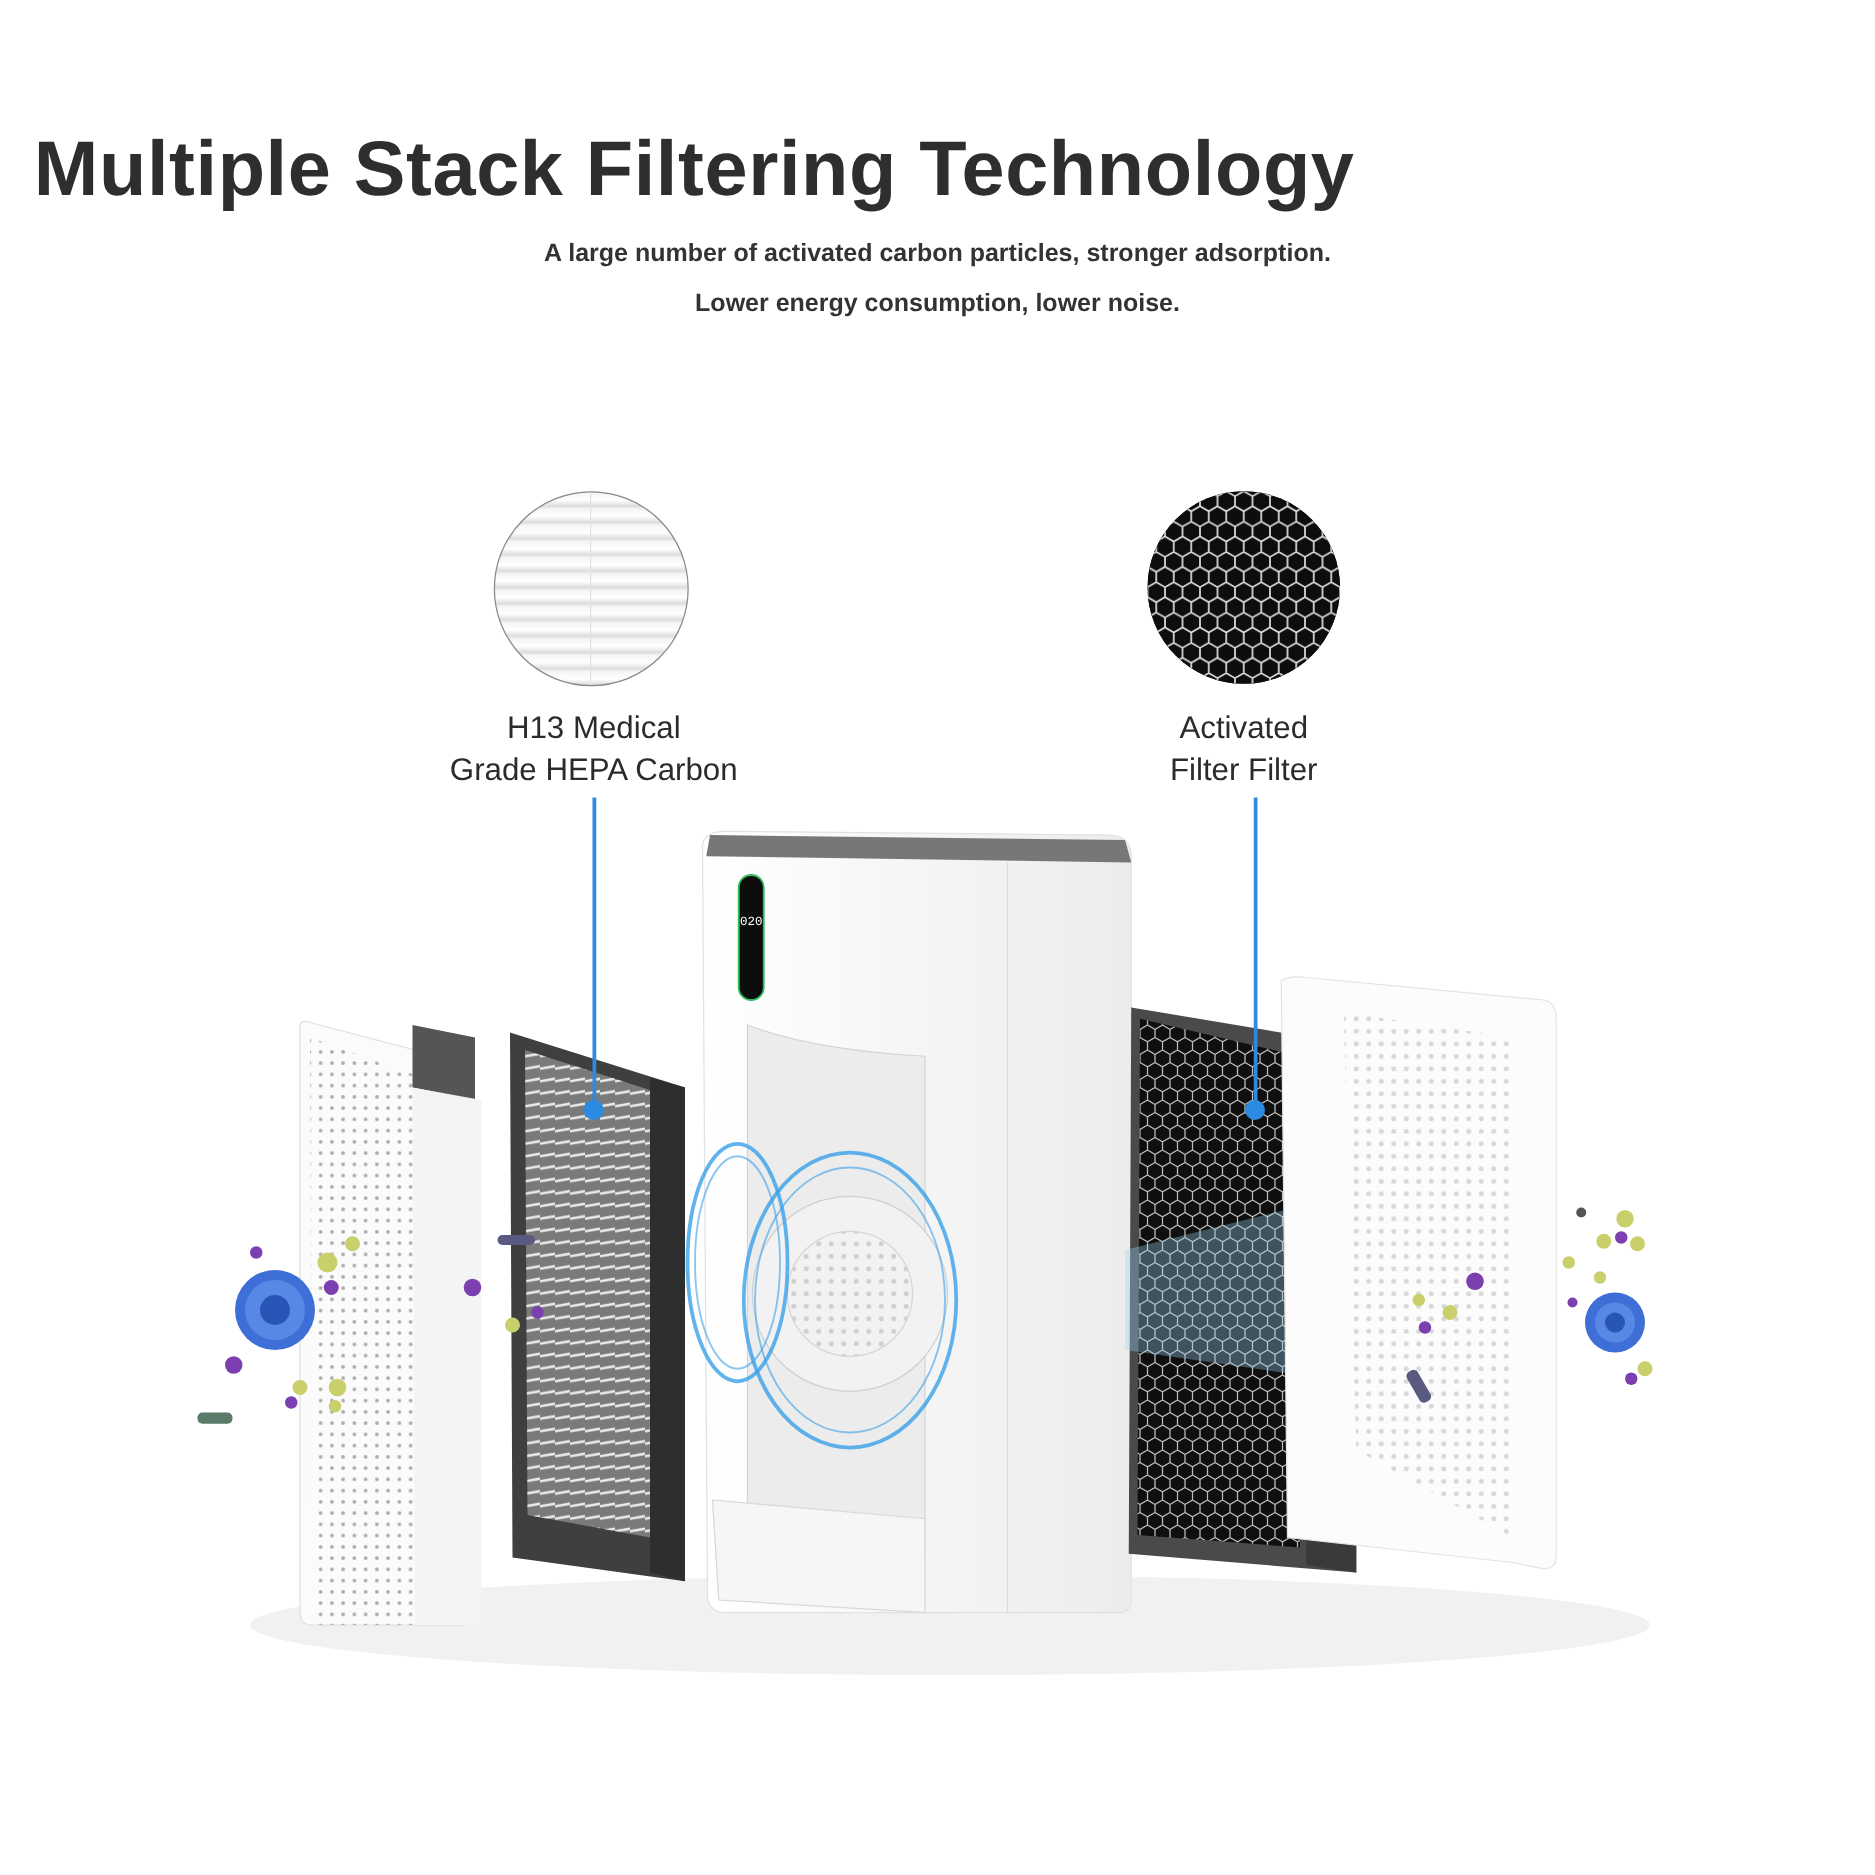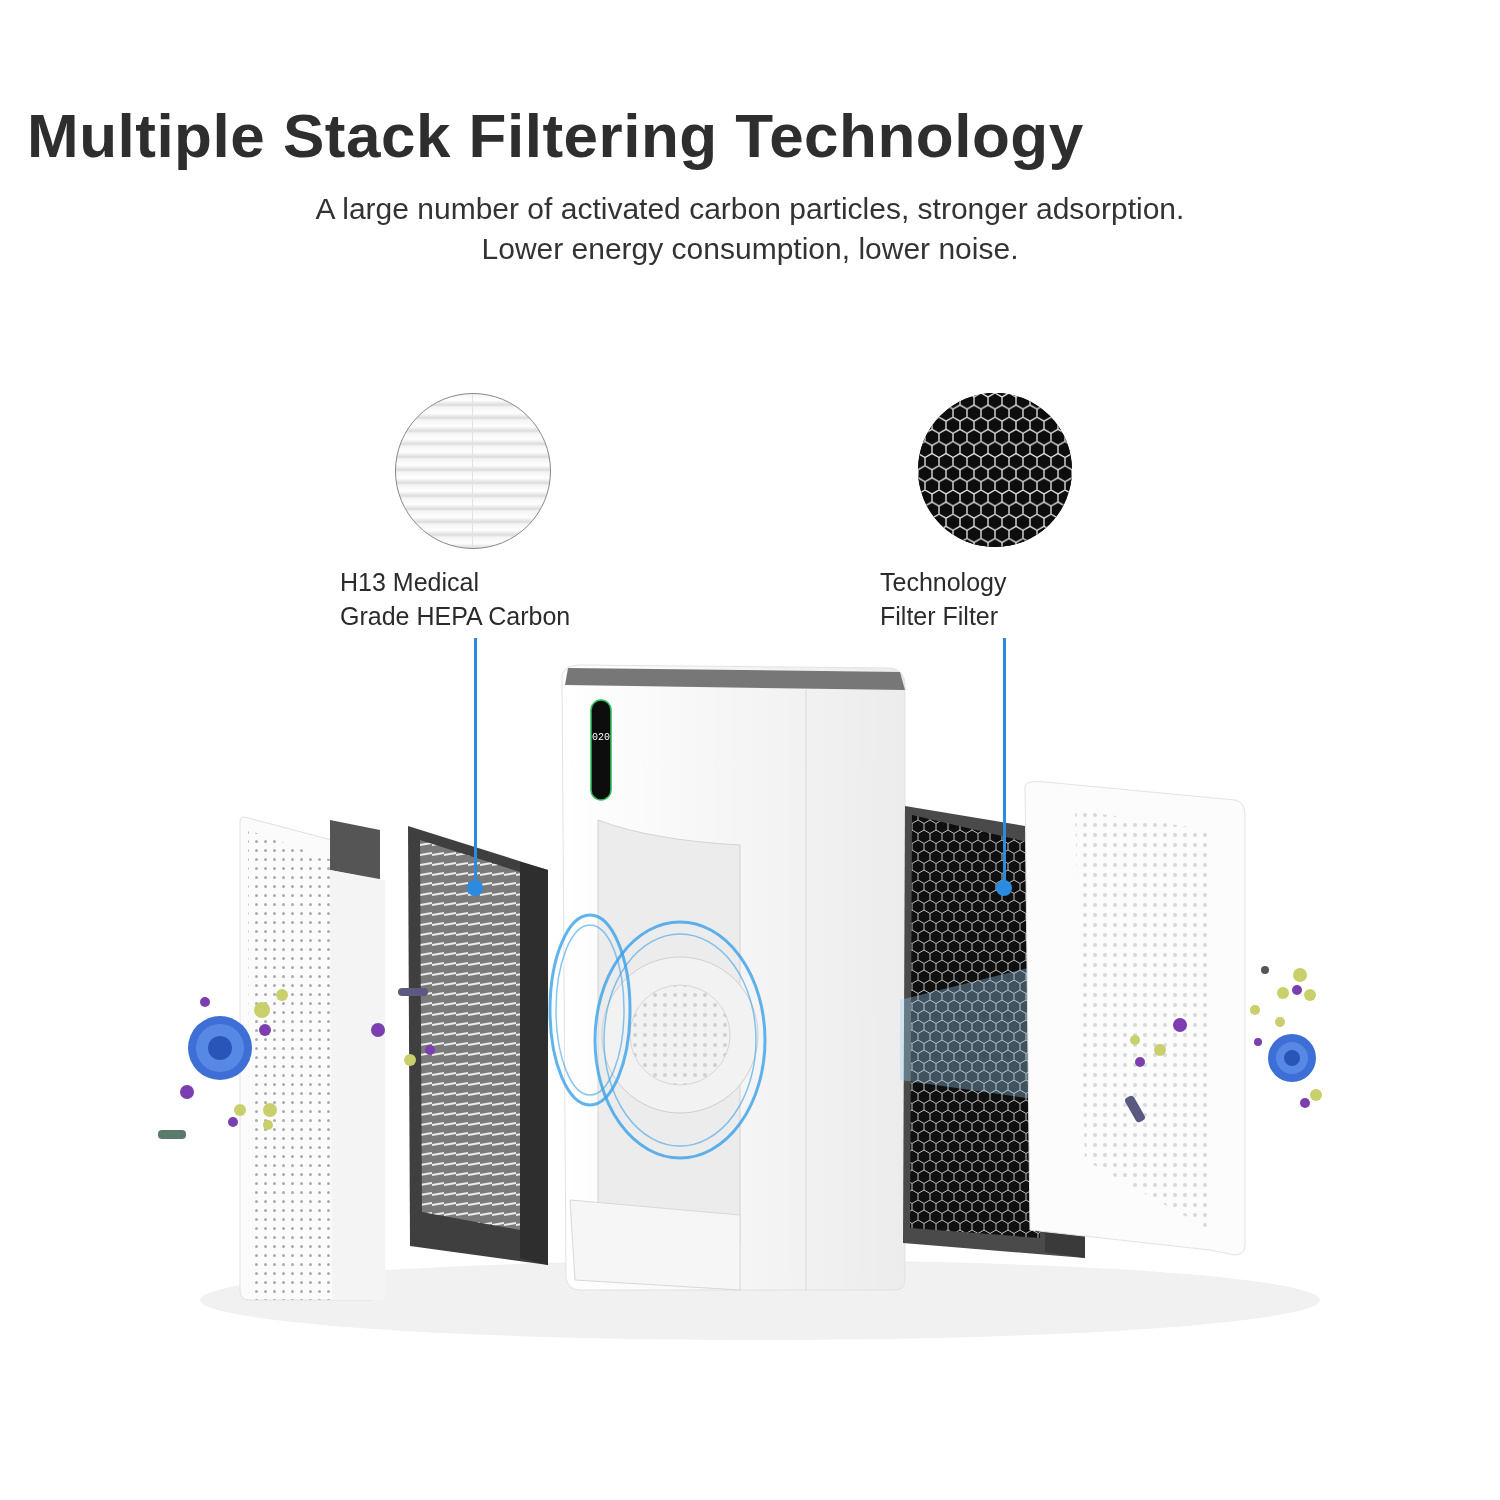--- a/index.html
+++ b/index.html
@@ -1,25 +1,25 @@
 <!DOCTYPE html>
 <html><head>
 <meta charset="utf-8">
 <style>
   html,body{margin:0;padding:0;background:#ffffff;}
   body{width:1500px;height:1500px;position:relative;overflow:hidden;font-family:"Liberation Sans",sans-serif;color:#2b2b2b;}
   .title{position:absolute;left:0;top:100px;width:1500px;text-align:left;font-size:62px;font-weight:bold;color:#2e2e2e;letter-spacing:0.5px;padding-left:27px;}
-  .sub{position:absolute;left:0;width:1500px;text-align:center;font-size:30px;color:#333;}
+  .sub{position:absolute;left:0;width:1500px;text-align:center;font-size:20px;color:#333;font-weight:bold;}
   .sub1{top:192px;}
   .sub2{top:232px;text-align:center;}
   .circle{position:absolute;width:154px;height:154px;border-radius:50%;overflow:hidden;}
   .hepa-circle{left:395px;top:393px;border:1.5px solid #888;background:repeating-linear-gradient(180deg,#f4f4f4 0px,#ffffff 6px,#dcdcdc 11px,#f4f4f4 13px);}
   .hepa-circle::after{content:"";position:absolute;left:76px;top:0;width:1px;height:100%;background:#e2e2e2;}
   .carbon-circle{left:918px;top:393px;background:#111;}
-  .label{position:absolute;text-align:left;font-size:25px;color:#2b2b2b;line-height:34px;}
+  .label{position:absolute;text-align:center;font-size:25px;color:#2b2b2b;line-height:34px;}
   .lbl-hepa{left:340px;top:565px;width:270px;}
   .lbl-carbon{left:880px;top:565px;width:230px;}
   .leader{position:absolute;width:3px;background:#2b8be0;}
   .dot{position:absolute;width:16px;height:16px;border-radius:50%;background:#2b8be0;}
   .scene{position:absolute;left:0;top:0;width:1500px;height:1500px;}
 </style>
 </head>
 <body>
 
 <div class="title">Multiple Stack Filtering Technology</div>
@@ -37,21 +37,21 @@
     <defs>
       <pattern id="hex" width="14" height="24.25" patternUnits="userSpaceOnUse">
         <path d="M7 0 L14 4 L14 12 L7 16 L0 12 L0 4 Z M7 16 L7 24.25" fill="none" stroke="#e8e8e8" stroke-width="1.3"></path>
       </pattern>
     </defs>
     <rect width="154" height="154" fill="#0d0d0d"></rect>
     <rect width="154" height="154" fill="url(#hex)"></rect>
   </svg>
 </div>
 <div class="label lbl-carbon">
-  <div>Technology</div>
+  <div>Activated</div>
   <div>Filter Filter</div>
 </div>
 
 <svg class="scene" viewBox="0 0 1500 1500">
   <defs>
     <pattern id="perf" width="9" height="9" patternUnits="userSpaceOnUse">
       <circle cx="4.5" cy="4.5" r="1.5" fill="#6a6a6a"></circle>
     </pattern>
     <pattern id="perf2" width="10" height="10" patternUnits="userSpaceOnUse">
       <circle cx="5" cy="5" r="2" fill="#cfcfcf"></circle>

